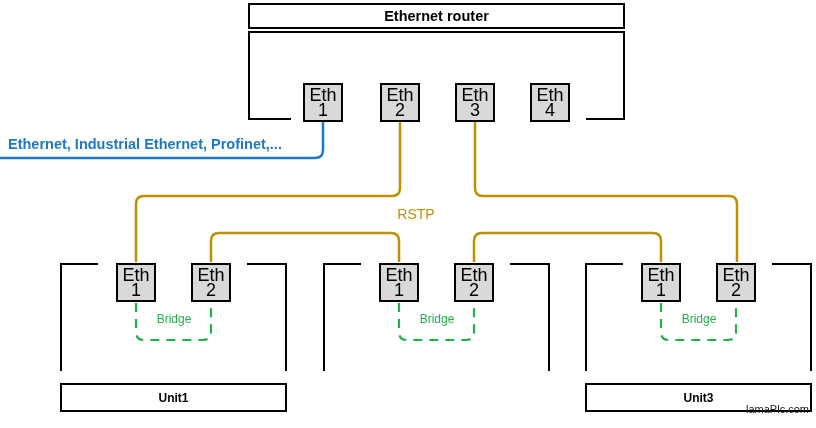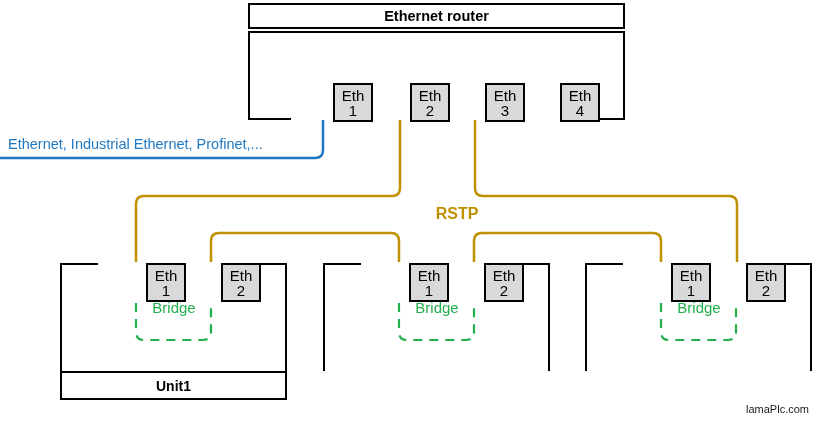--- a/index.html
+++ b/index.html
@@ -17,41 +17,41 @@
     position:absolute; left:248px; top:3px; width:377px; height:26px;
     border:2px solid var(--outline,#000); box-sizing:border-box;
     display:flex; align-items:center; justify-content:center;
     font-weight:bold; font-size:14.5px; background:#fff;
   }
   .port {
     position:absolute; width:40px; height:39px;
     background:var(--port-fill,#D9D9D9);
     border:2px solid var(--outline,#000); box-sizing:border-box;
     display:flex; flex-direction:column; align-items:center; justify-content:center;
-    font-size:15px; line-height:15px; text-align:center;margin-left:30px;
+    font-size:18px; line-height:15px; text-align:center;
   }
   .unit-band {
-    position:absolute; top:371px; width:227px; height:29px;
+    position:absolute; top:383px; width:227px; height:29px;
     border:2px solid var(--outline,#000); box-sizing:border-box;
     display:flex; align-items:center; justify-content:center;
-    font-weight:bold; font-size:14px; background:#fff;
+    font-weight:bold; font-size:12px; background:#fff;
   }
   .bridge-label {
-    position:absolute; top:298px; width:90px; height:18px;
+    position:absolute; top:310px; width:90px; height:18px;
     display:flex; align-items:center; justify-content:center;
-    color:var(--green,#22B04C); font-size:15px;text-align:right;
+    color:var(--green,#22B04C); font-size:12px;text-align:right;
   }
   .rstp-label {
-    position:absolute; left:417px; top:205px; width:80px; height:17px;
+    position:absolute; left:376px; top:205px; width:80px; height:17px;
     display:flex; align-items:center; justify-content:center;
-    color:var(--gold,#BF9000); font-weight:bold; font-size:16px;
+    color:var(--gold,#BF9000); font-weight:normal; font-size:14px;
   }
   .bus-label {
     position:absolute; left:8px; top:136px;
-    color:var(--blue,#1F78C1); font-size:14.5px; white-space:nowrap;
+    color:var(--blue,#1F78C1); font-size:14.5px; white-space:nowrap;font-weight:bold;
   }
   .watermark {
     position:absolute; right:7px; top:403px;
     color:#1a1a1a; font-size:11px;
   }
 </style>
 </head>
 <body>
 
 <div class="canvas">
@@ -130,16 +130,19 @@
 
   <div class="port" style="left:641px;top:263px">
     <span>Eth</span>
     <span>1</span>
   </div>
   <div class="port" style="left:716px;top:263px">
     <span>Eth</span>
     <span>2</span>
   </div>
   <div class="bridge-label" style="left:654px">Bridge</div>
+  <div class="unit-band" style="left:585px">
+    <span>Unit3</span>
+  </div>
 
   <div class="watermark">lamaPlc.com</div>
 
 </div>
 
 </body></html>

